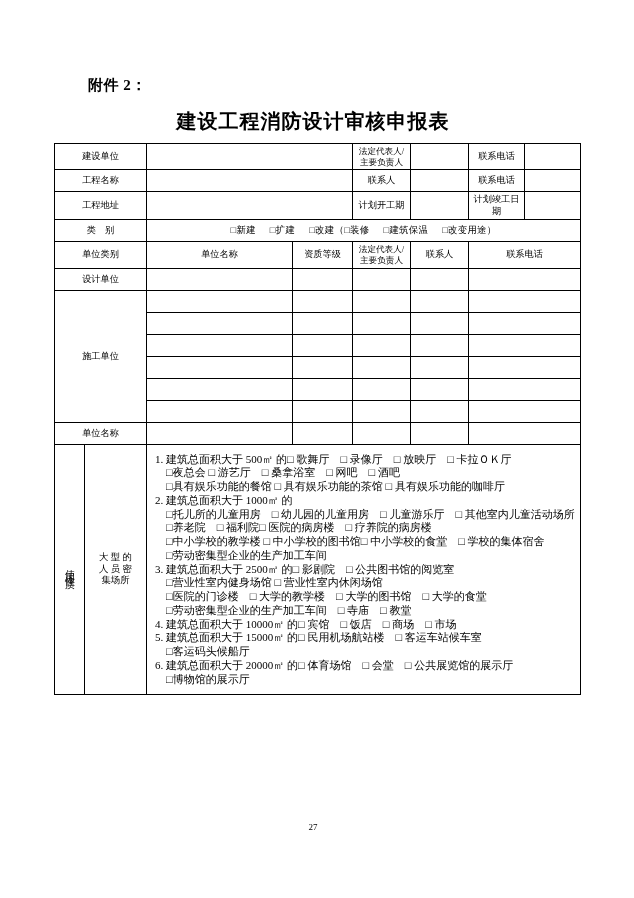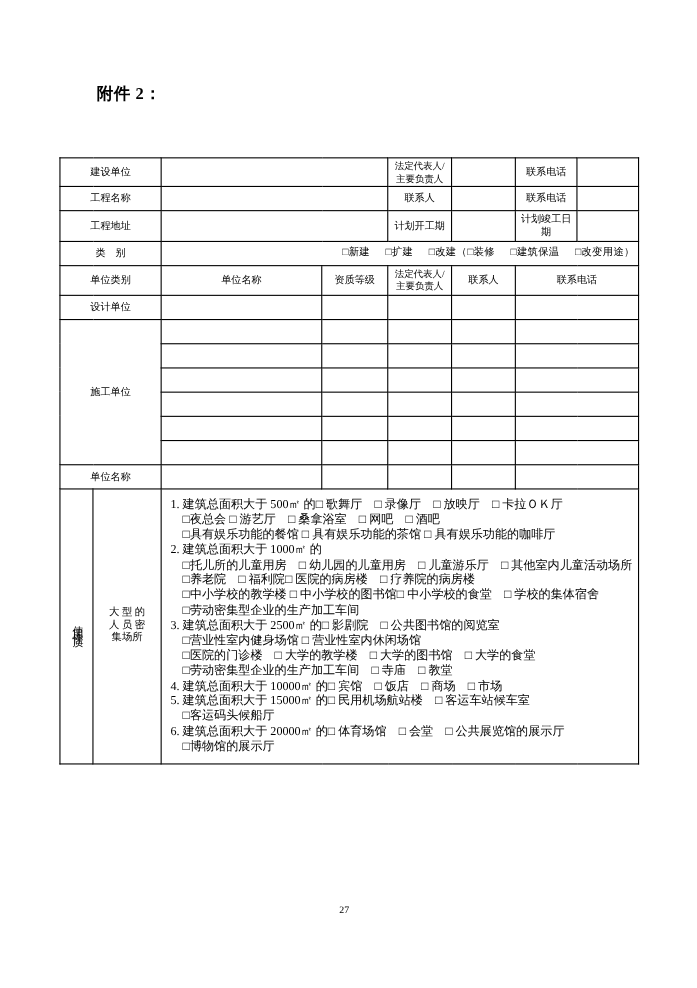--- a/index.html
+++ b/index.html
@@ -54,21 +54,21 @@
     padding: 2px 3px;
     vertical-align: middle;
     line-height: 1.25;
     height: 22px;
     box-sizing: border-box;
   }
   td.c {
     text-align: center;
   }
   td.l {
-    text-align: right;
+    text-align: center;
   }
   .blank { background: #fff; }
   .two-line {
     line-height: 1.15;
     font-size: 8.6px;
   }
   .cat-row td {
     height: 26px;
   }
   .cat-opts {
@@ -119,20 +119,21 @@
     text-align: center;
     font-size: 9px;
   }
 </style>
 </head>
 <body>
 
 <div class="page">
 
   <div class="attachment-label">附件 2：</div>
+  <div class="doc-title">建设工程消防设计审核申报表</div>
 
   <table class="main">
     <colgroup>
       <col style="width:30px">
       <col style="width:62px">
       <col style="width:146px">
       <col style="width:60px">
       <col style="width:58px">
       <col style="width:58px">
       <col style="width:56px">

